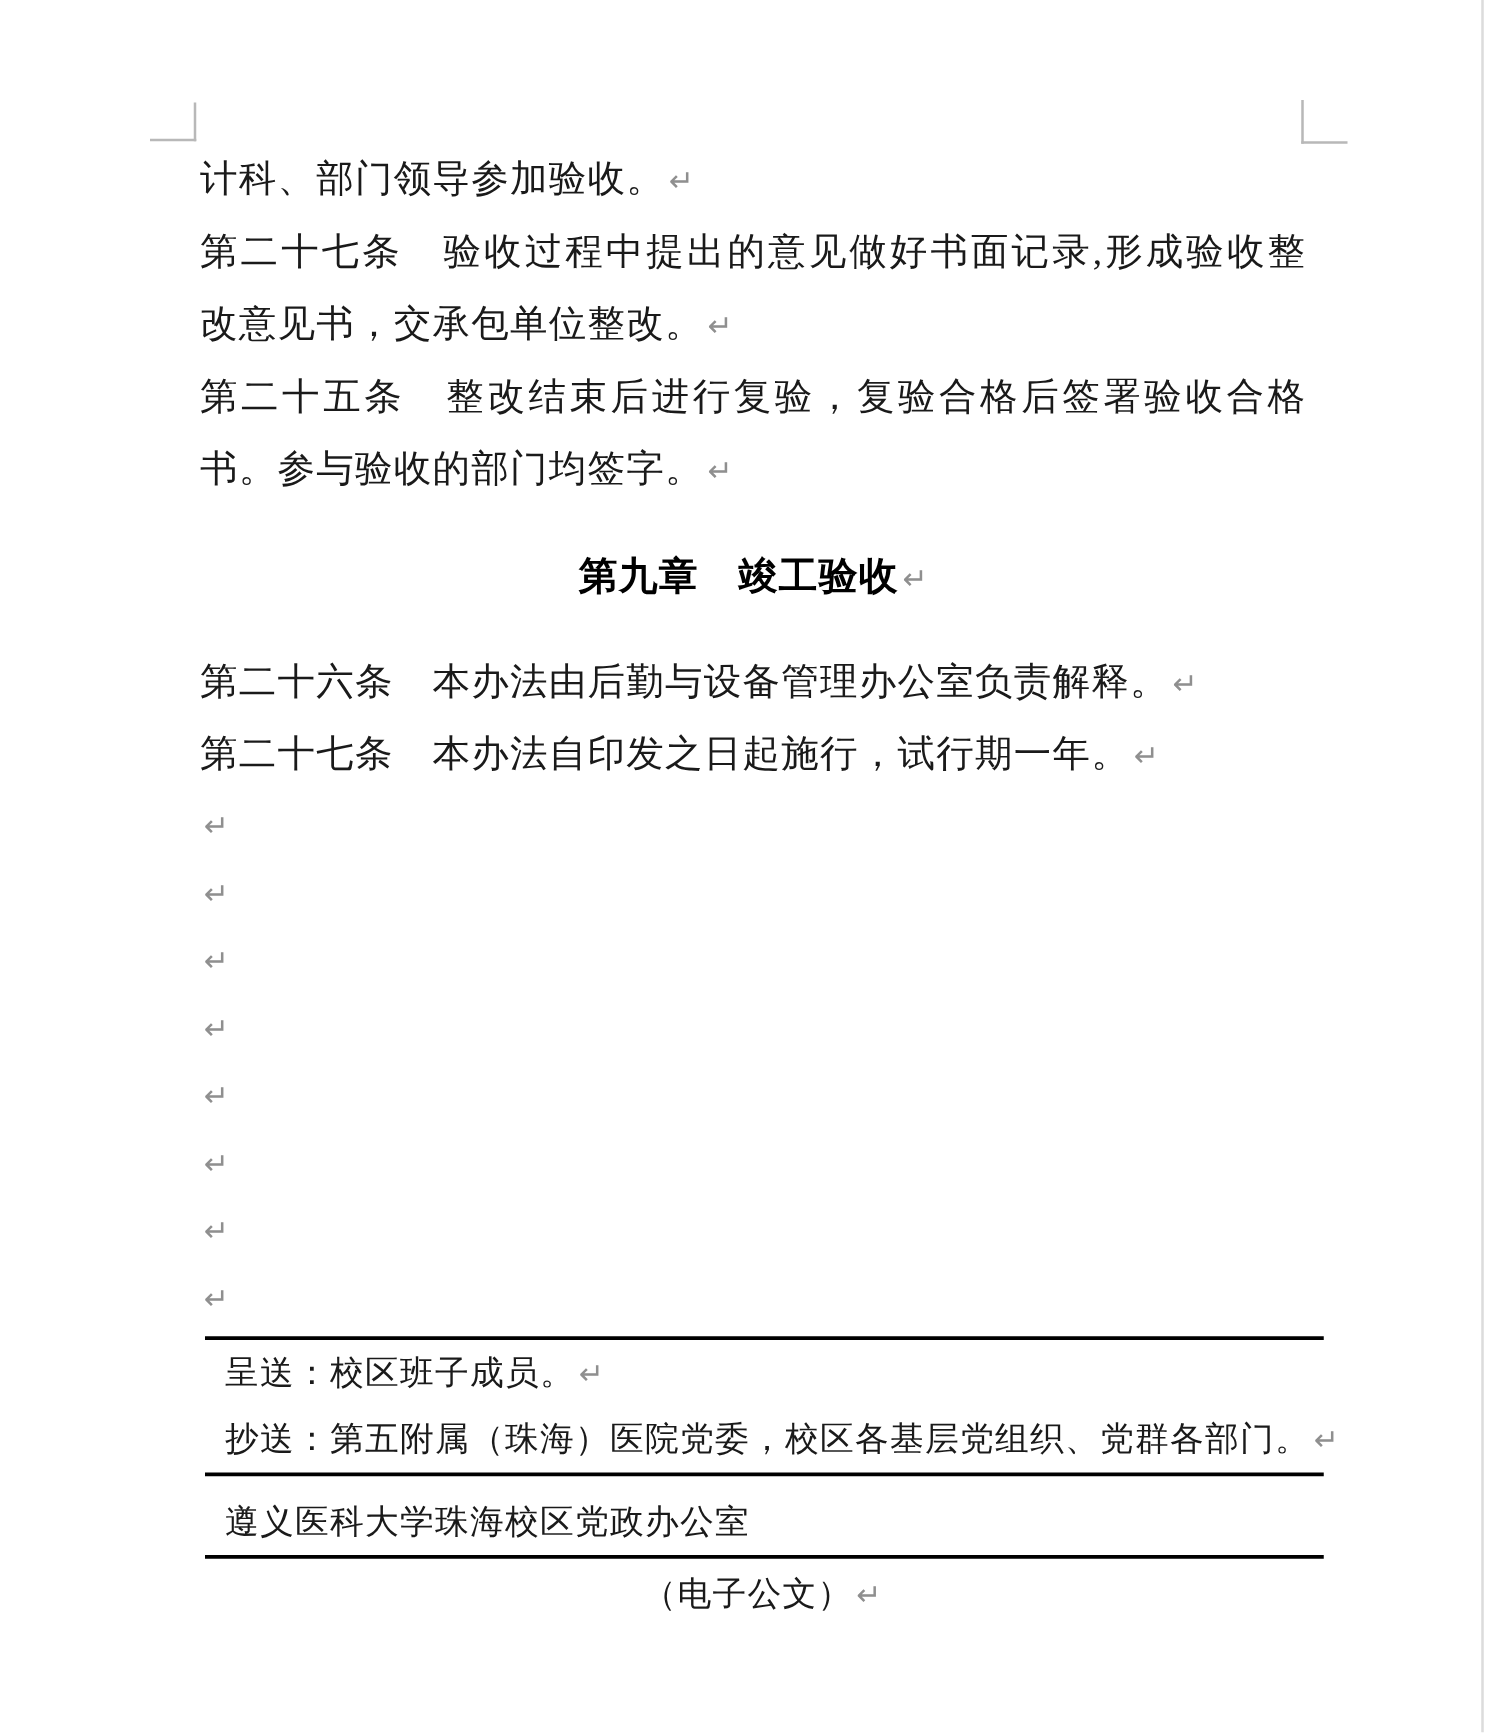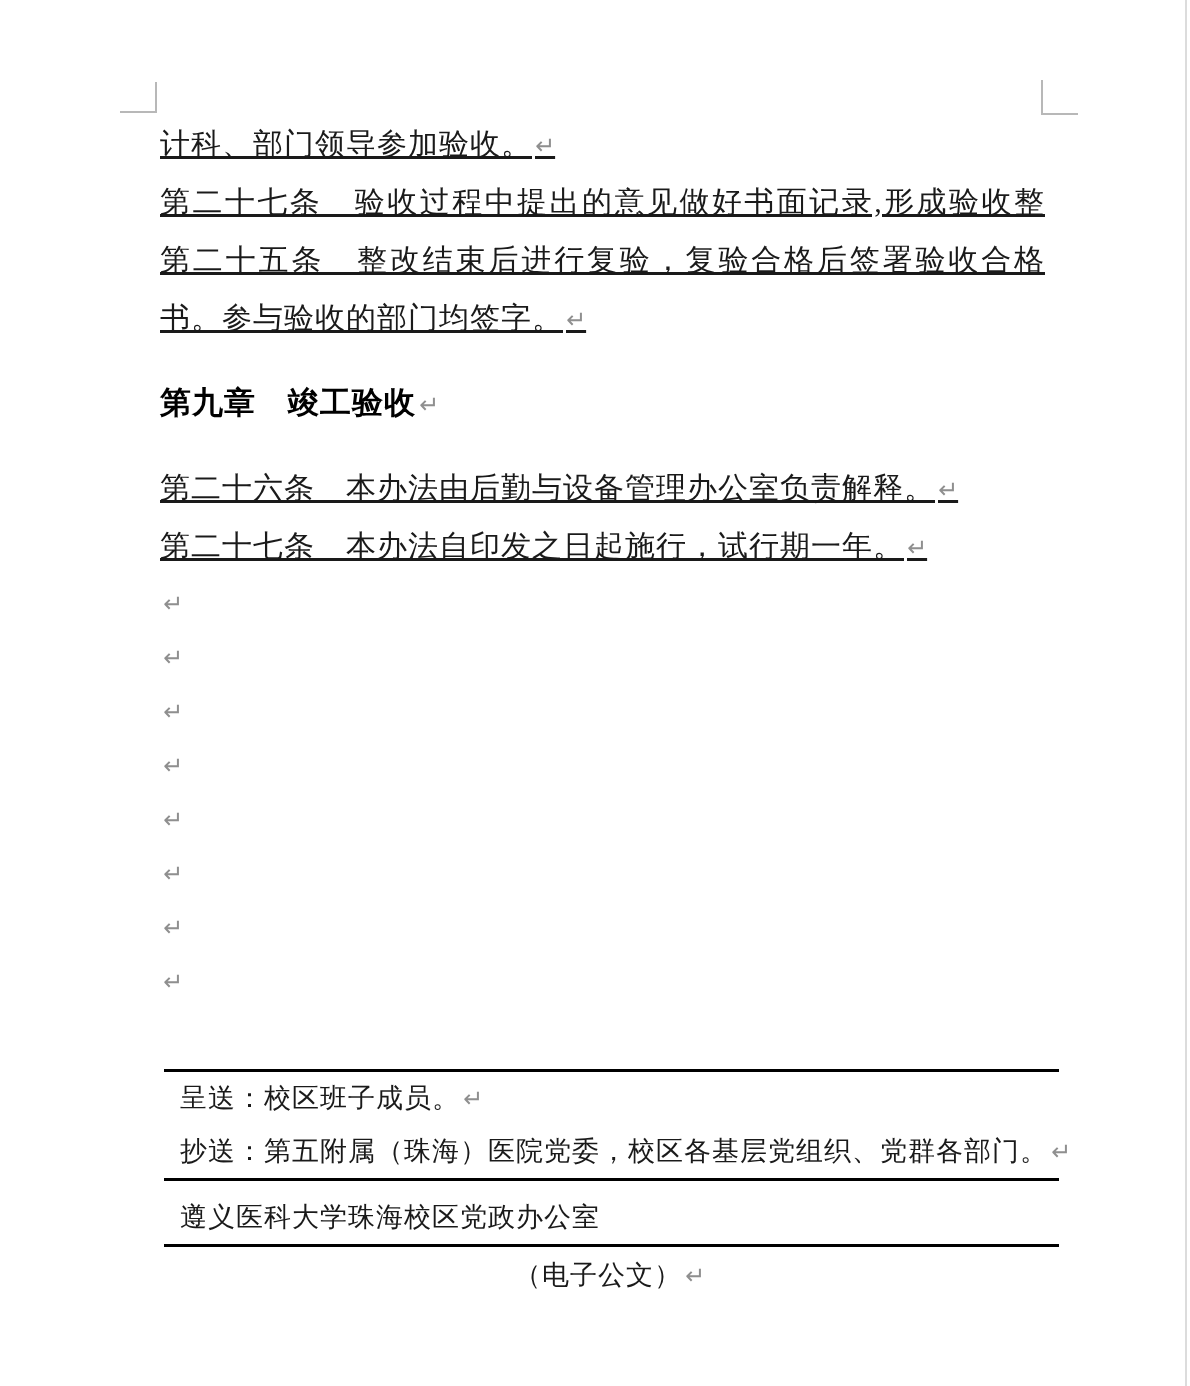--- a/index.html
+++ b/index.html
@@ -31,29 +31,30 @@
     width: 35px; height: 33px;
     border-left: 2px solid #b8b8b8;
     border-bottom: 2px solid #b8b8b8;
   }
   .body-text {
     position: absolute; left: 160px; top: 115px;
     width: 885px;
     font-size: 30px;
     letter-spacing: 1px;
   }
-  .bline { height: 58px; line-height: 58px; white-space: nowrap; text-decoration: underline; }
+  .bline { height: 58px; line-height: 58px; white-space: nowrap; }
   .bline.just {
     white-space: normal;
     text-align: justify;
     text-align-last: justify;
   }
   .chapter-heading {
     height: 58px; line-height: 58px;
     margin-top: 27px; margin-bottom: 27px;
+    text-align: center;
     font-weight: bold;
     font-family: "Liberation Sans", "DejaVu Sans", sans-serif;
     font-size: 31px;
     color: #000000;
   }
   .empty-line { height: 54px; line-height: 54px; }
   .pilcrow {
     font-family: "DejaVu Sans", sans-serif;
     font-size: 24px;
     color: #8f8f8f;
@@ -90,20 +91,21 @@
   <div class="crop-tl"></div>
   <div class="crop-tr"></div>
   <div class="page-edge-line"></div>
 
   <div class="body-text">
 
     <div class="bline"><span>计科、部门领导参加验收。</span><span class="pilcrow">↵</span></div>
 
     <div class="bline just"><span>第二十七条　验收过程中提出的意见做好书面记录,形成验收整</span></div>
 
+    <div class="bline"><span>改意见书，交承包单位整改。</span><span class="pilcrow">↵</span></div>
 
     <div class="bline just"><span>第二十五条　整改结束后进行复验，复验合格后签署验收合格</span></div>
 
     <div class="bline"><span>书。参与验收的部门均签字。</span><span class="pilcrow">↵</span></div>
 
     <div class="chapter-heading"><span>第九章　竣工验收</span><span class="pilcrow">↵</span></div>
 
     <div class="bline"><span>第二十六条　本办法由后勤与设备管理办公室负责解释。</span><span class="pilcrow">↵</span></div>
 
     <div class="bline"><span>第二十七条　本办法自印发之日起施行，试行期一年。</span><span class="pilcrow">↵</span></div>

